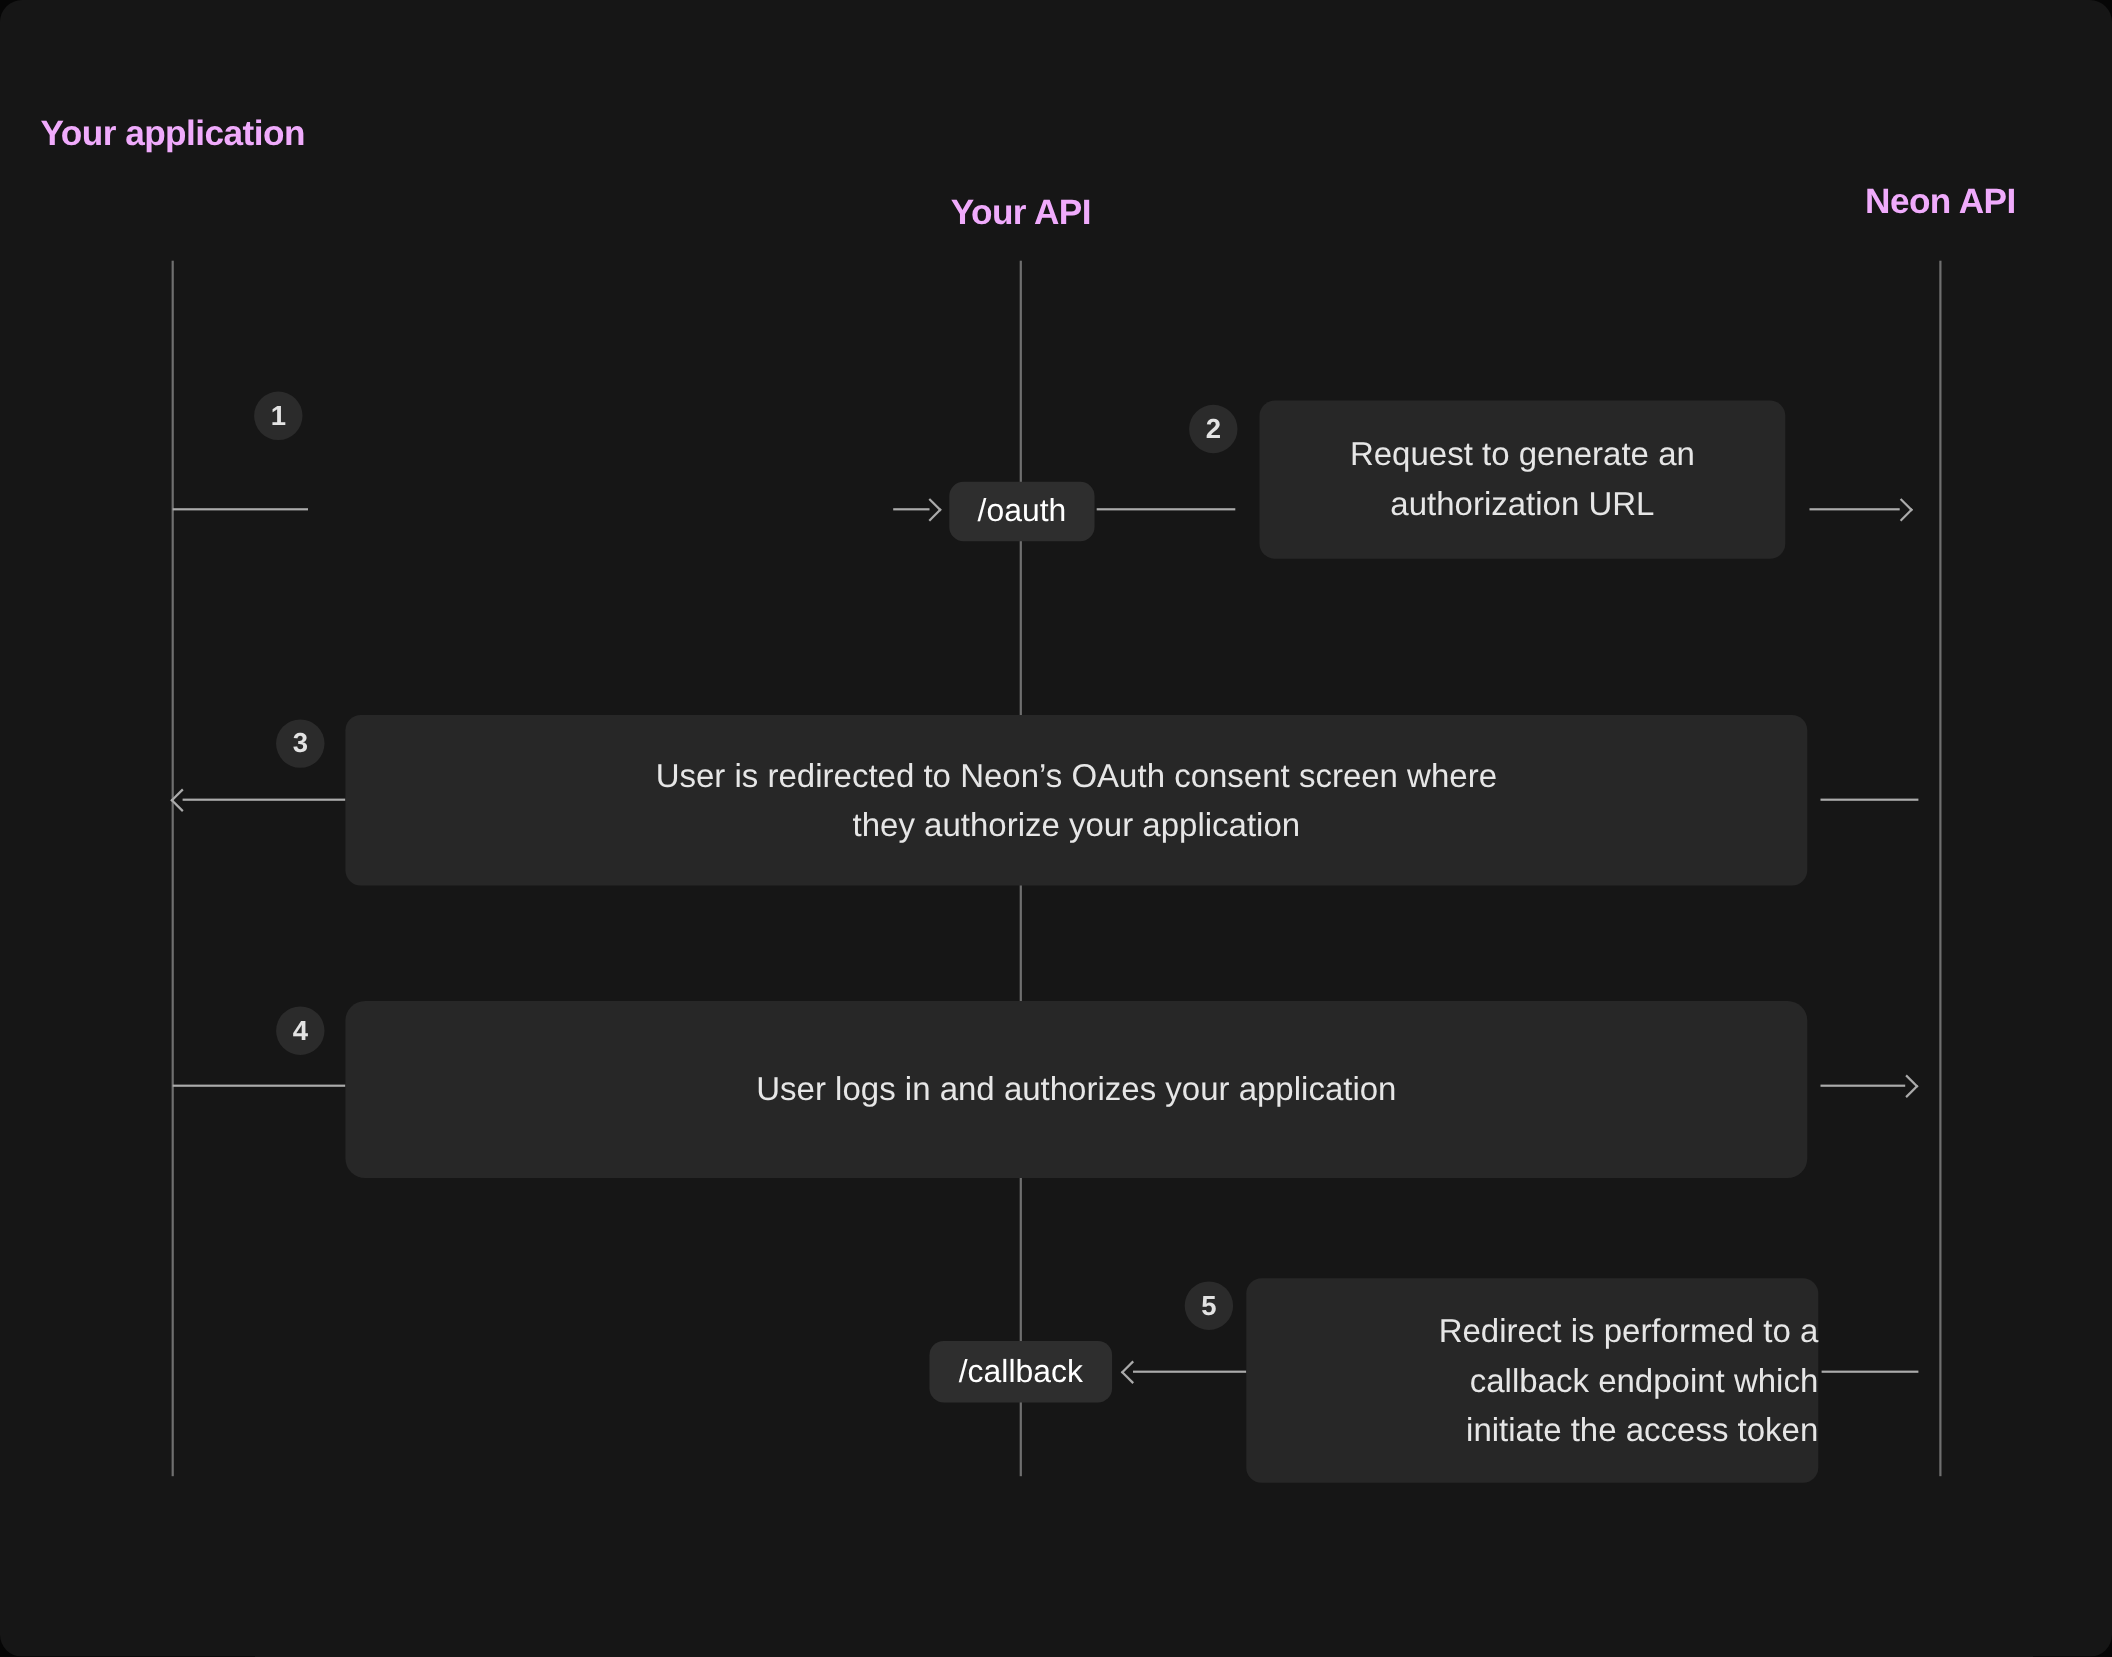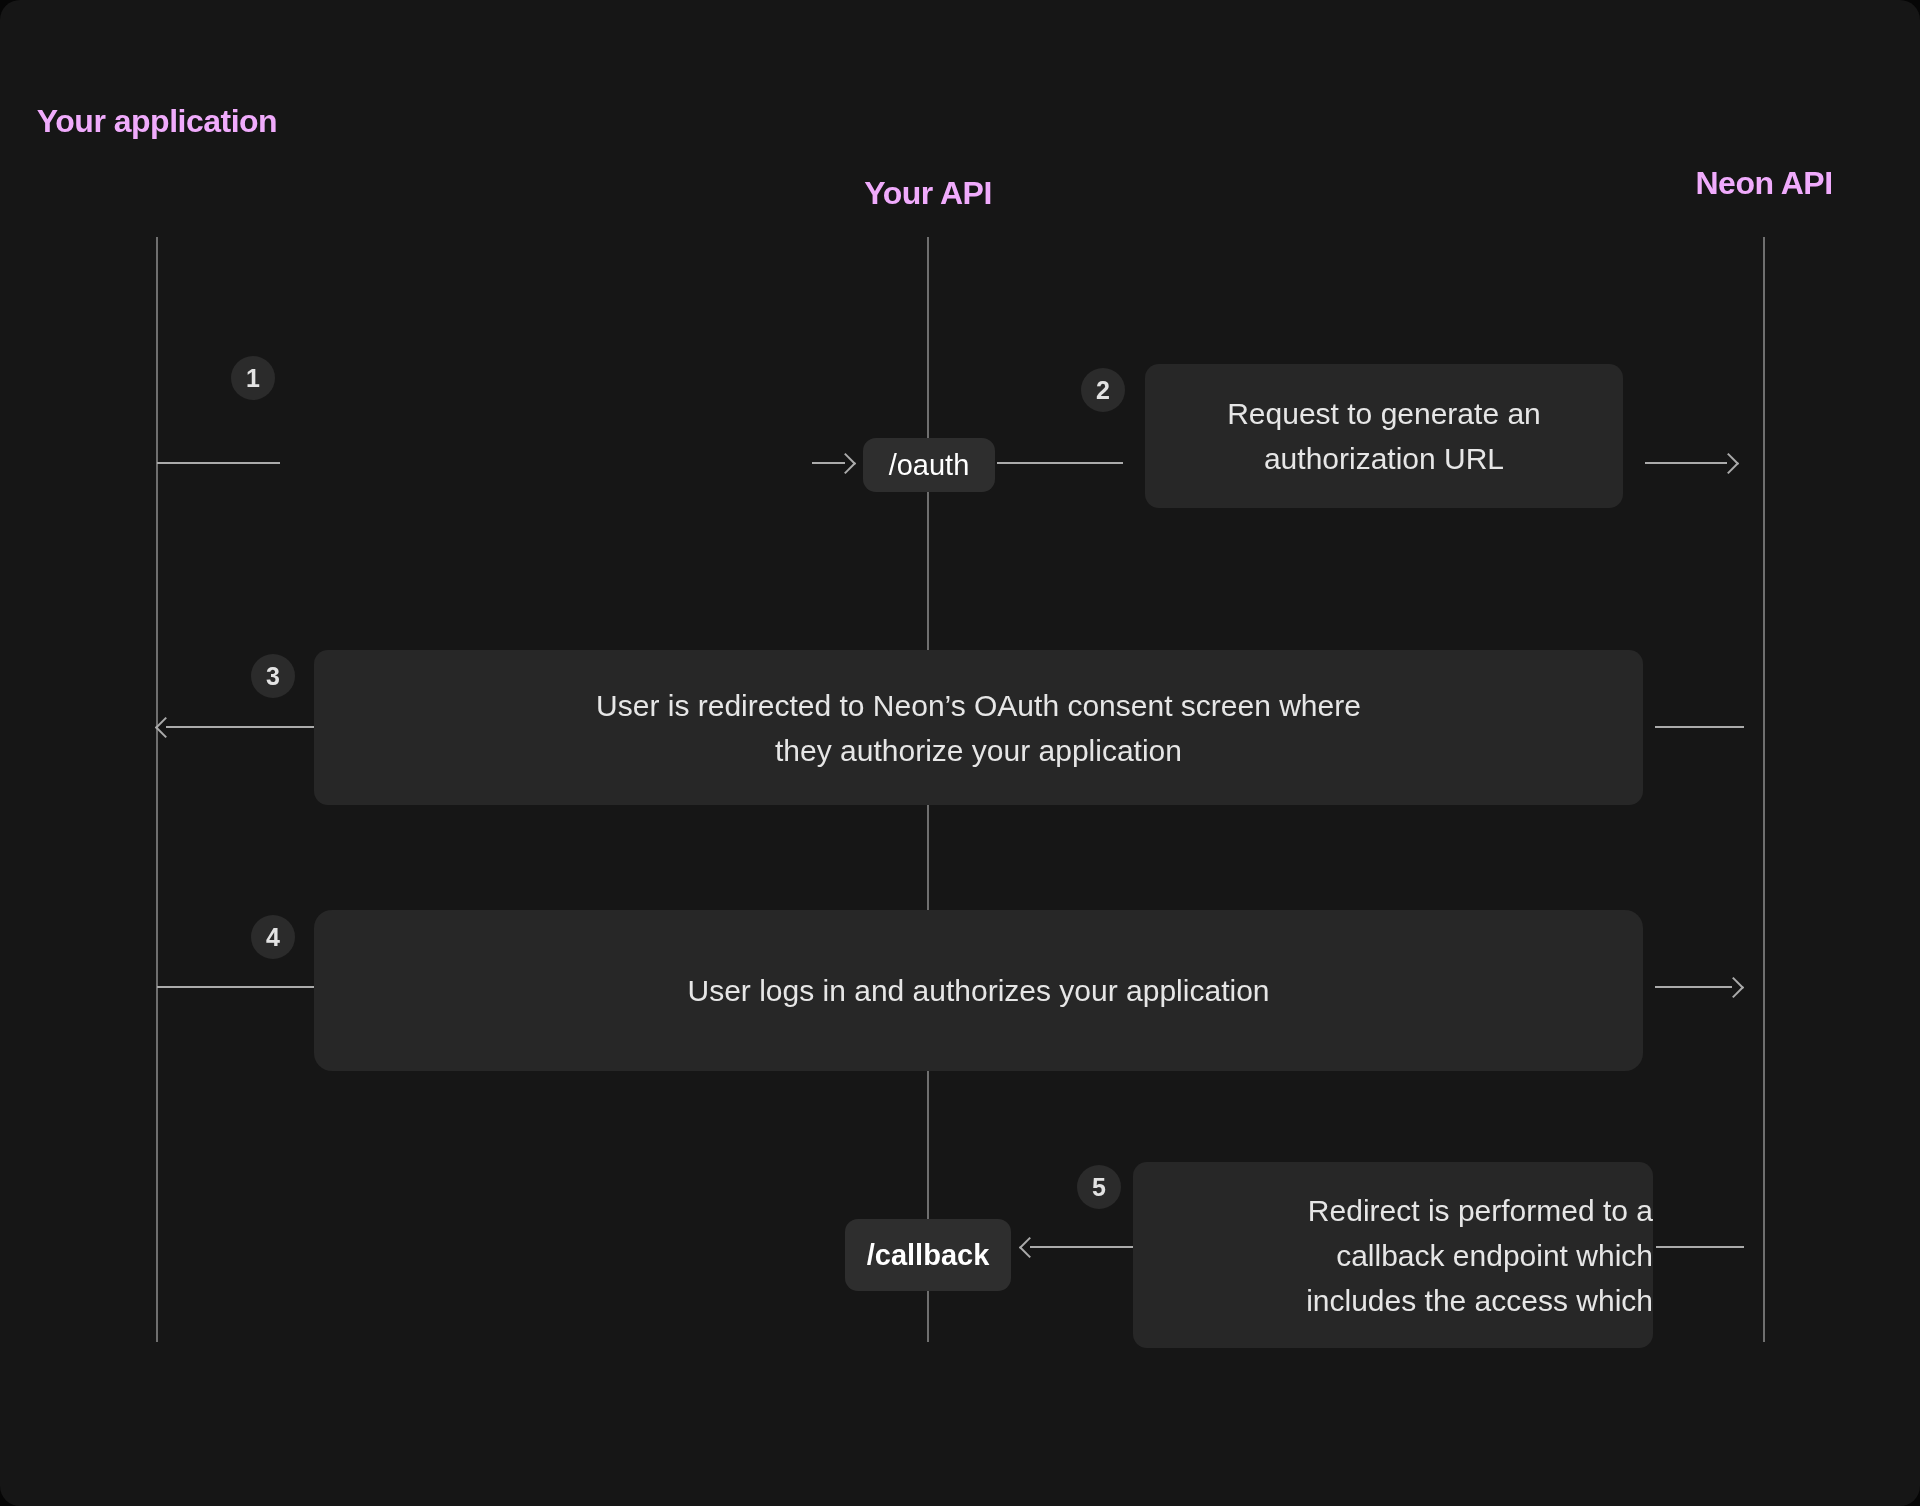--- a/index.html
+++ b/index.html
@@ -148,28 +148,28 @@
 
   <div class="badge" style="left:251px; top:915px;">4</div>
 
   <div class="stepbox" style="left:314px; top:910px; width:1329px; height:161px;border-radius:18px;">
     <div>User logs in and authorizes your application</div>
   </div>
 
   <div class="mline" style="left:1655px; top:986px; width:77px;"></div>
   <div class="chev right" style="left:1726px; top:980px;"></div>
 
-  <div class="pill" style="left:845px; top:1219px; width:166px; height:72px;font-weight:bold;">/callback</div>
+  <div class="pill" style="left:845px; top:1219px; width:166px; height:56px;">/callback</div>
 
   <div class="chev left" style="left:1022px; top:1240px;"></div>
   <div class="mline" style="left:1030px; top:1246px; width:103px;"></div>
 
   <div class="badge" style="left:1077px; top:1165px;">5</div>
 
   <div class="stepbox" style="left:1133px; top:1162px; width:520px; height:186px;align-items:flex-end;">
     <div>Redirect is performed to a</div>
     <div>callback endpoint which</div>
-    <div>includes the access which</div>
+    <div>initiate the access token</div>
   </div>
 
   <div class="mline" style="left:1656px; top:1246px; width:88px;"></div>
 
 </div>
 
 </body></html>

